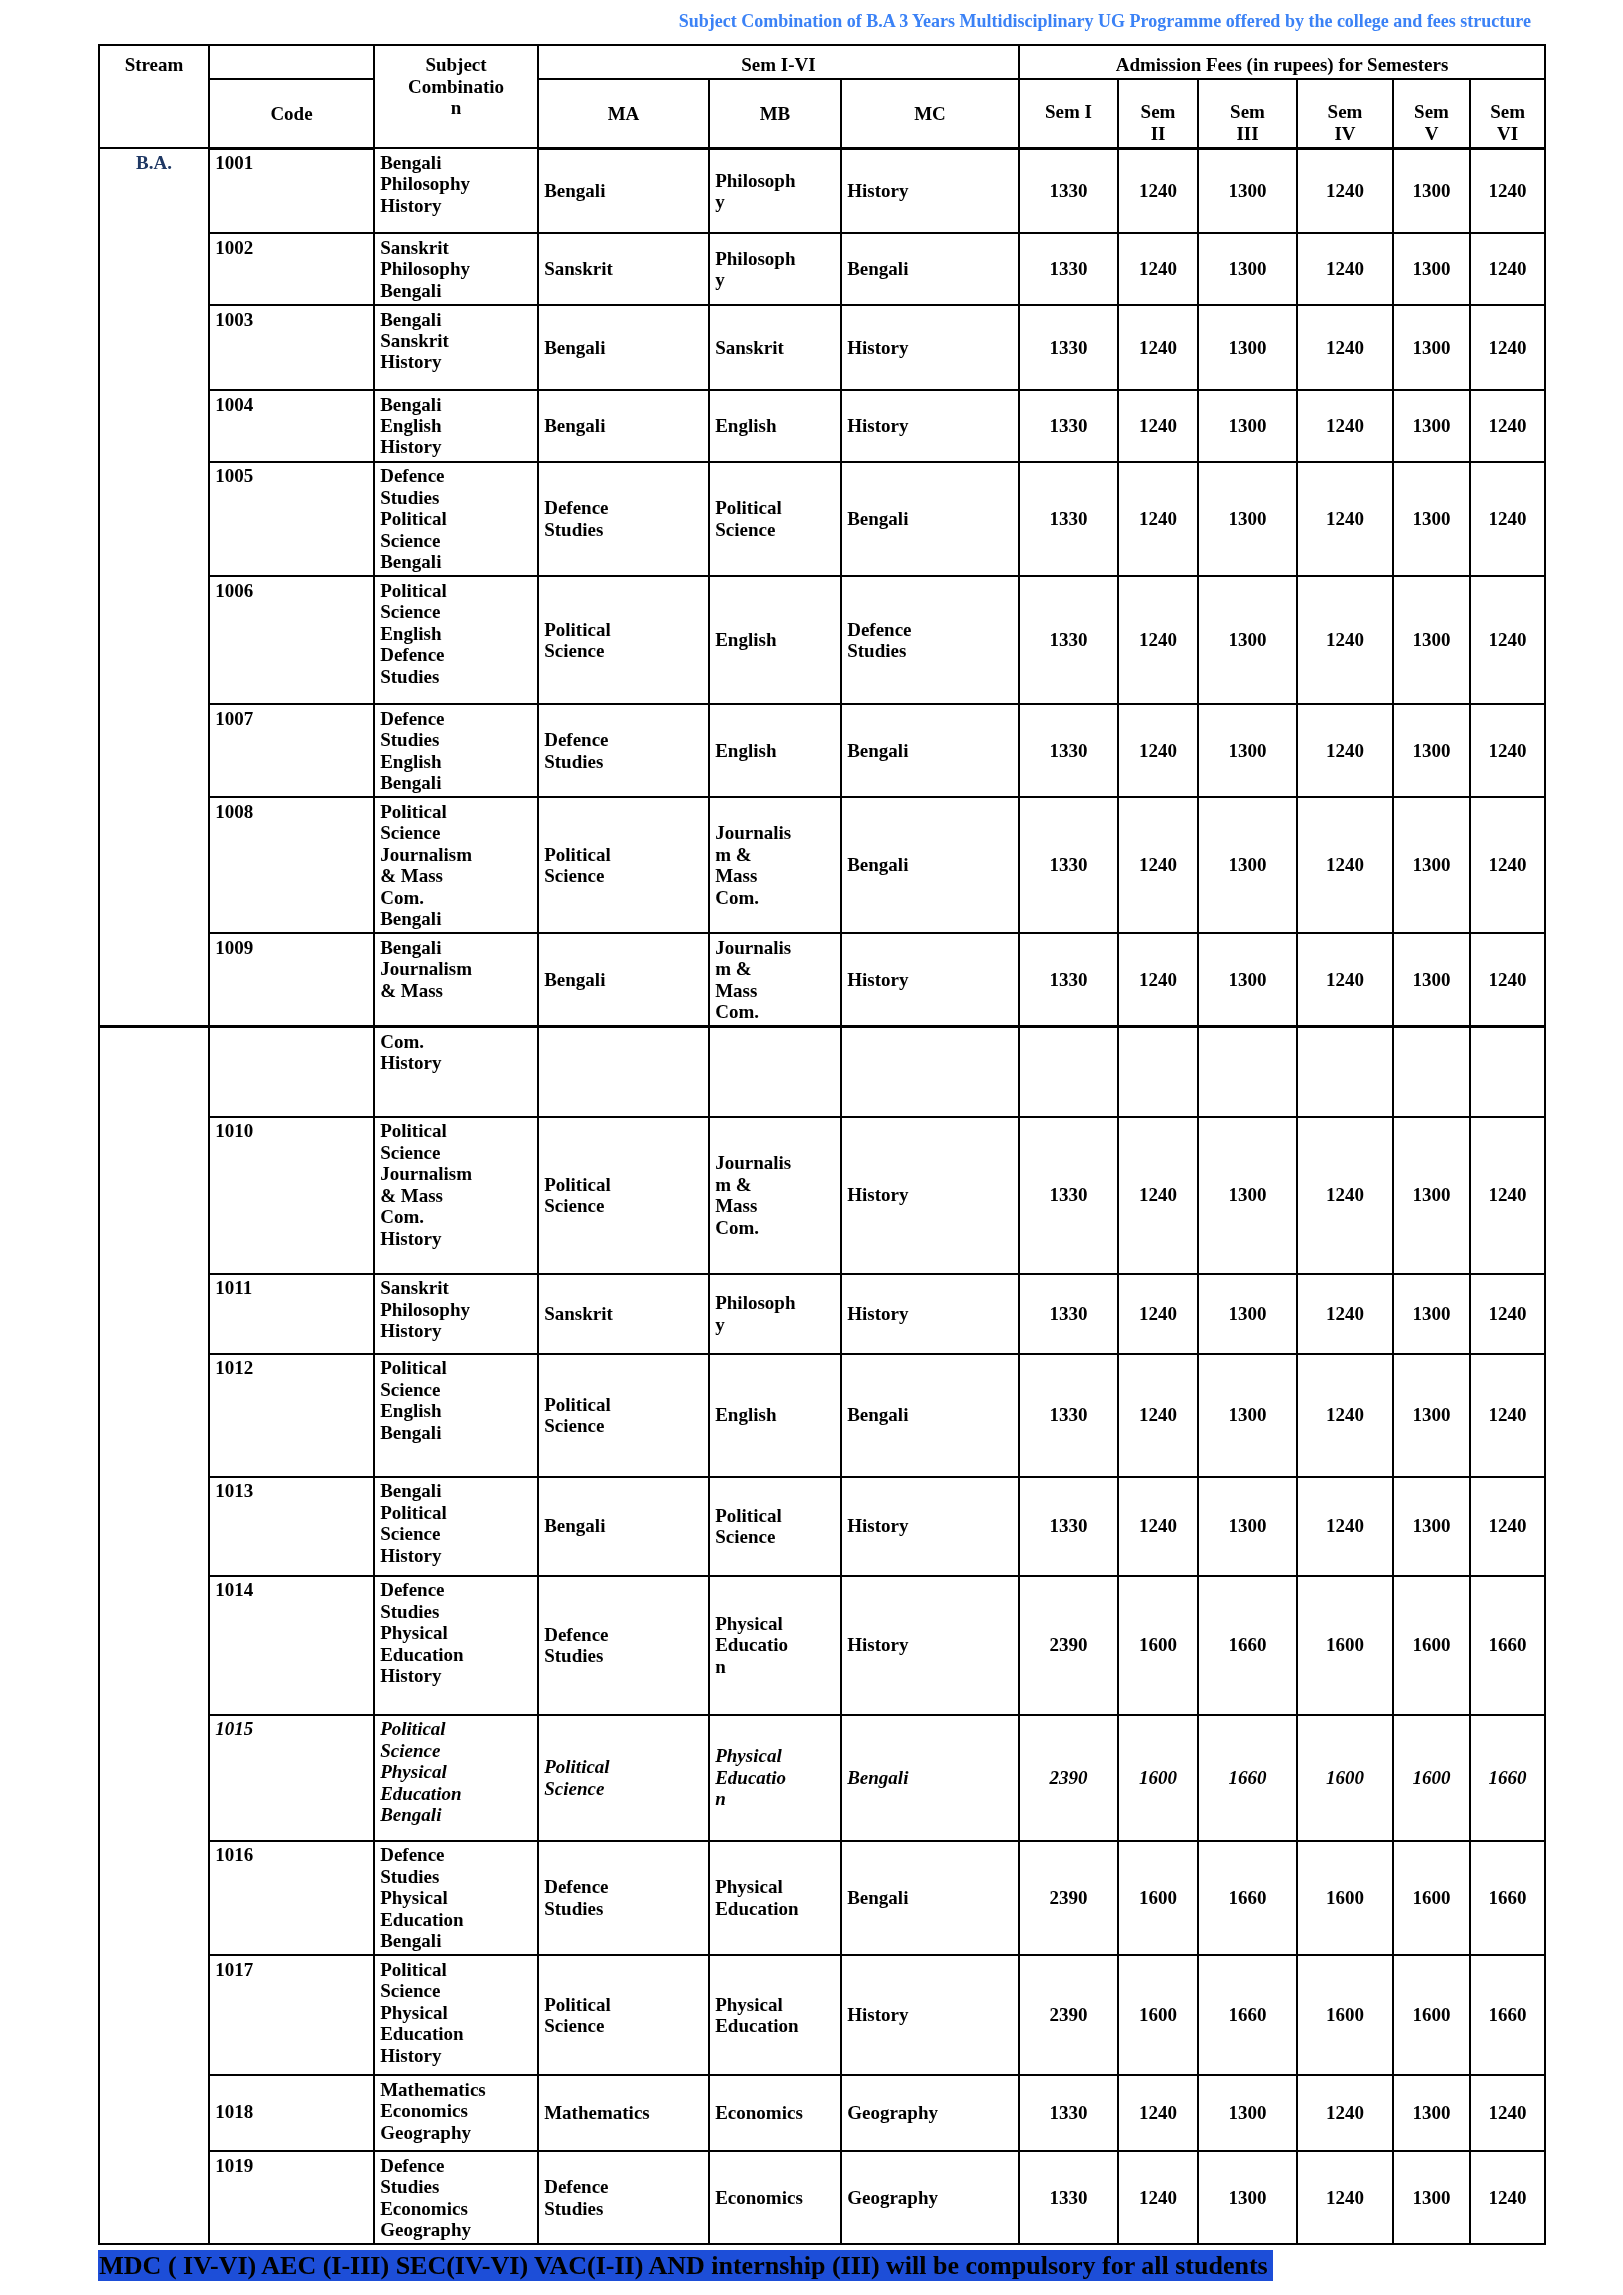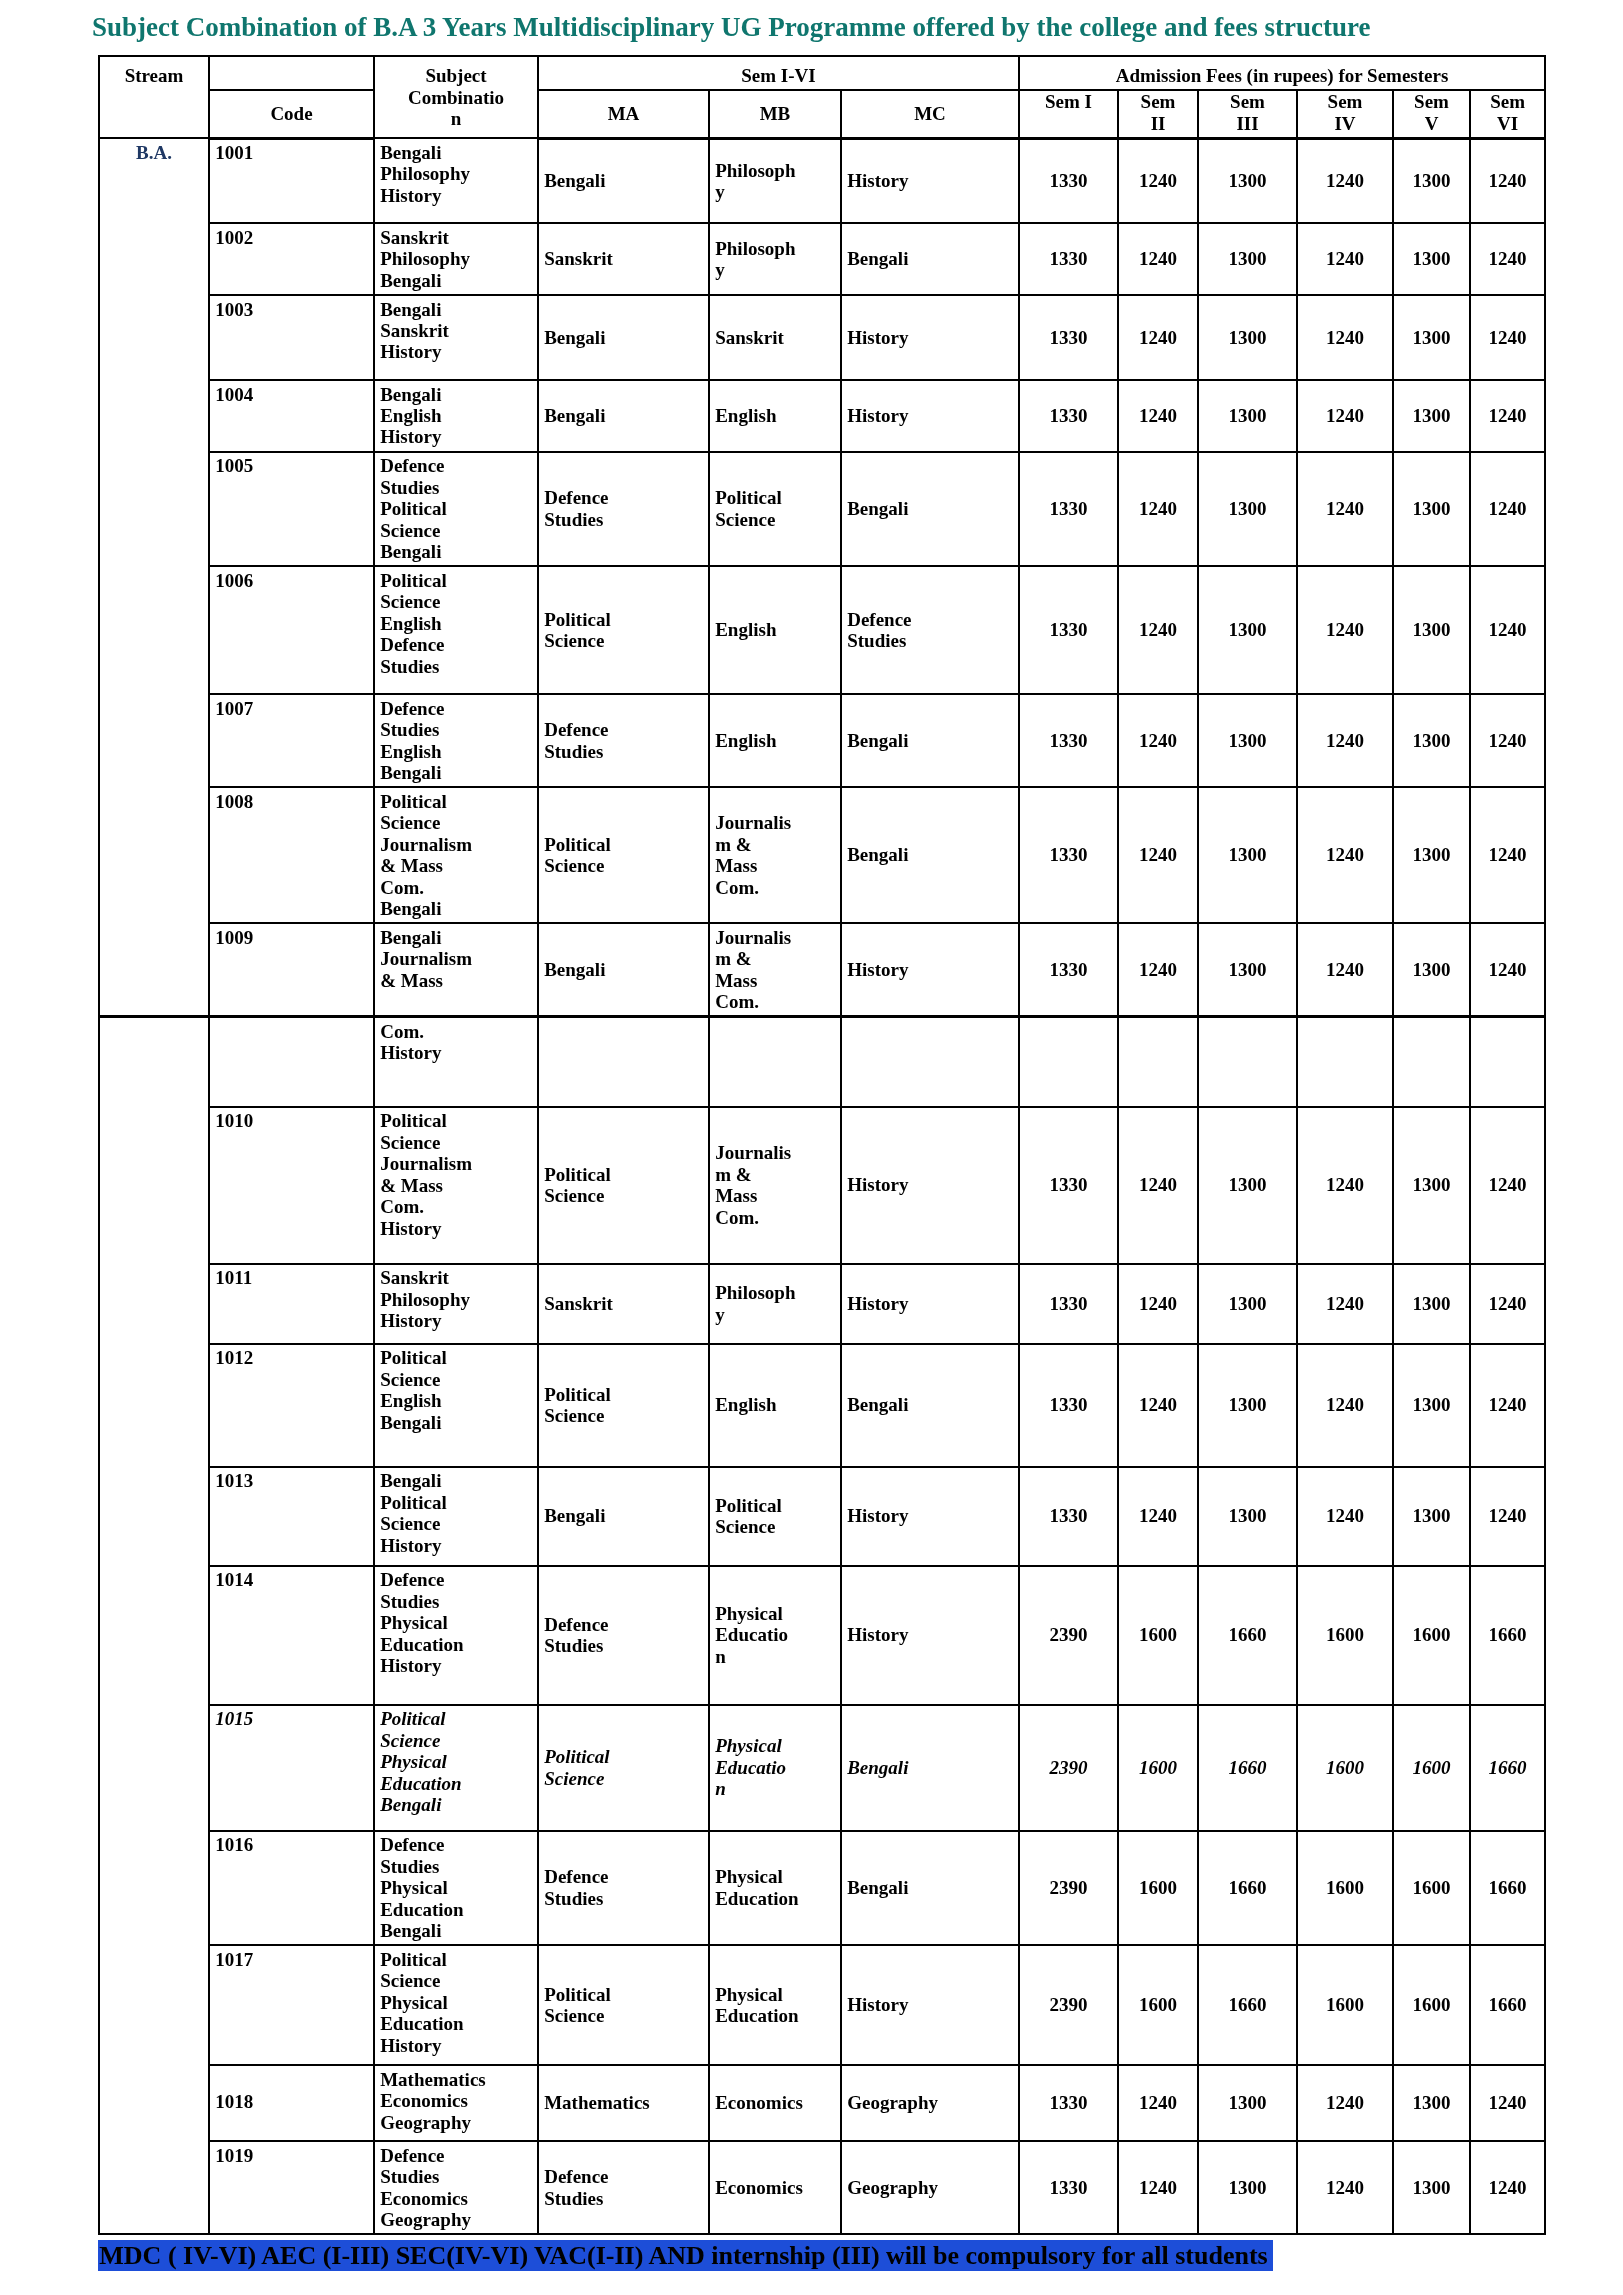--- a/index.html
+++ b/index.html
@@ -3,42 +3,42 @@
 <meta charset="utf-8">
 <style>
   html,body{margin:0;padding:0;background:#ffffff;}
   body{
     width:1623px;height:2295px;overflow:hidden;
     font-family:"Liberation Serif","DejaVu Serif",serif;
     color:#000;
   }
   .page-title{
     margin:10.5px 92px 0 92px;
-    text-align:left;
-    font-size:27px;line-height:1.22;font-weight:bold;
-    color:#0f766e;
+    text-align:right;
+    font-size:18px;line-height:1.22;font-weight:bold;
+    color:#3b82f6;
   }
   table.fees{
     margin:11.8px 0 0 98px;
     border-collapse:collapse;
     table-layout:fixed;
     width:1447px;
     font-size:19px;line-height:1.13;font-weight:bold;
   }
   table.fees th, table.fees td{
     border:2px solid #000;
     white-space:pre-line;
     overflow:hidden;
     padding:2.6px 5.2px;
   }
   table.fees{border:2.6px solid #000;}
   thead th{text-align:center;font-weight:bold;}
   thead tr.h1 th{vertical-align:top;padding-top:8px;}
   thead tr.h2 th{vertical-align:middle;}
-  thead tr.h2 th.h-sem{vertical-align:top;padding-top:0;border-radius:26px;}
+  thead tr.h2 th.h-sem{vertical-align:top;padding-top:21px;border-radius:26px;}
   thead tr.h2 th{border-bottom:3.3px solid #000;}
   th.h-stream{vertical-align:top;}
   th.h-subject{vertical-align:top;}
   td.stream{vertical-align:top;text-align:center;color:#1F3864;padding-top:5.2px;}
   td.code{vertical-align:top;text-align:left;padding:5.2px 3.9px 2.6px 17px;}
   td.subject{vertical-align:top;text-align:left;padding:5.2px 3.9px 2.6px 14.4px;}
   td.ma,td.mb,td.mc{vertical-align:middle;text-align:left;padding-left:14.4px;}
   td.fee{vertical-align:middle;text-align:center;}
   
   tbody tr:nth-child(1){height:85px;}

